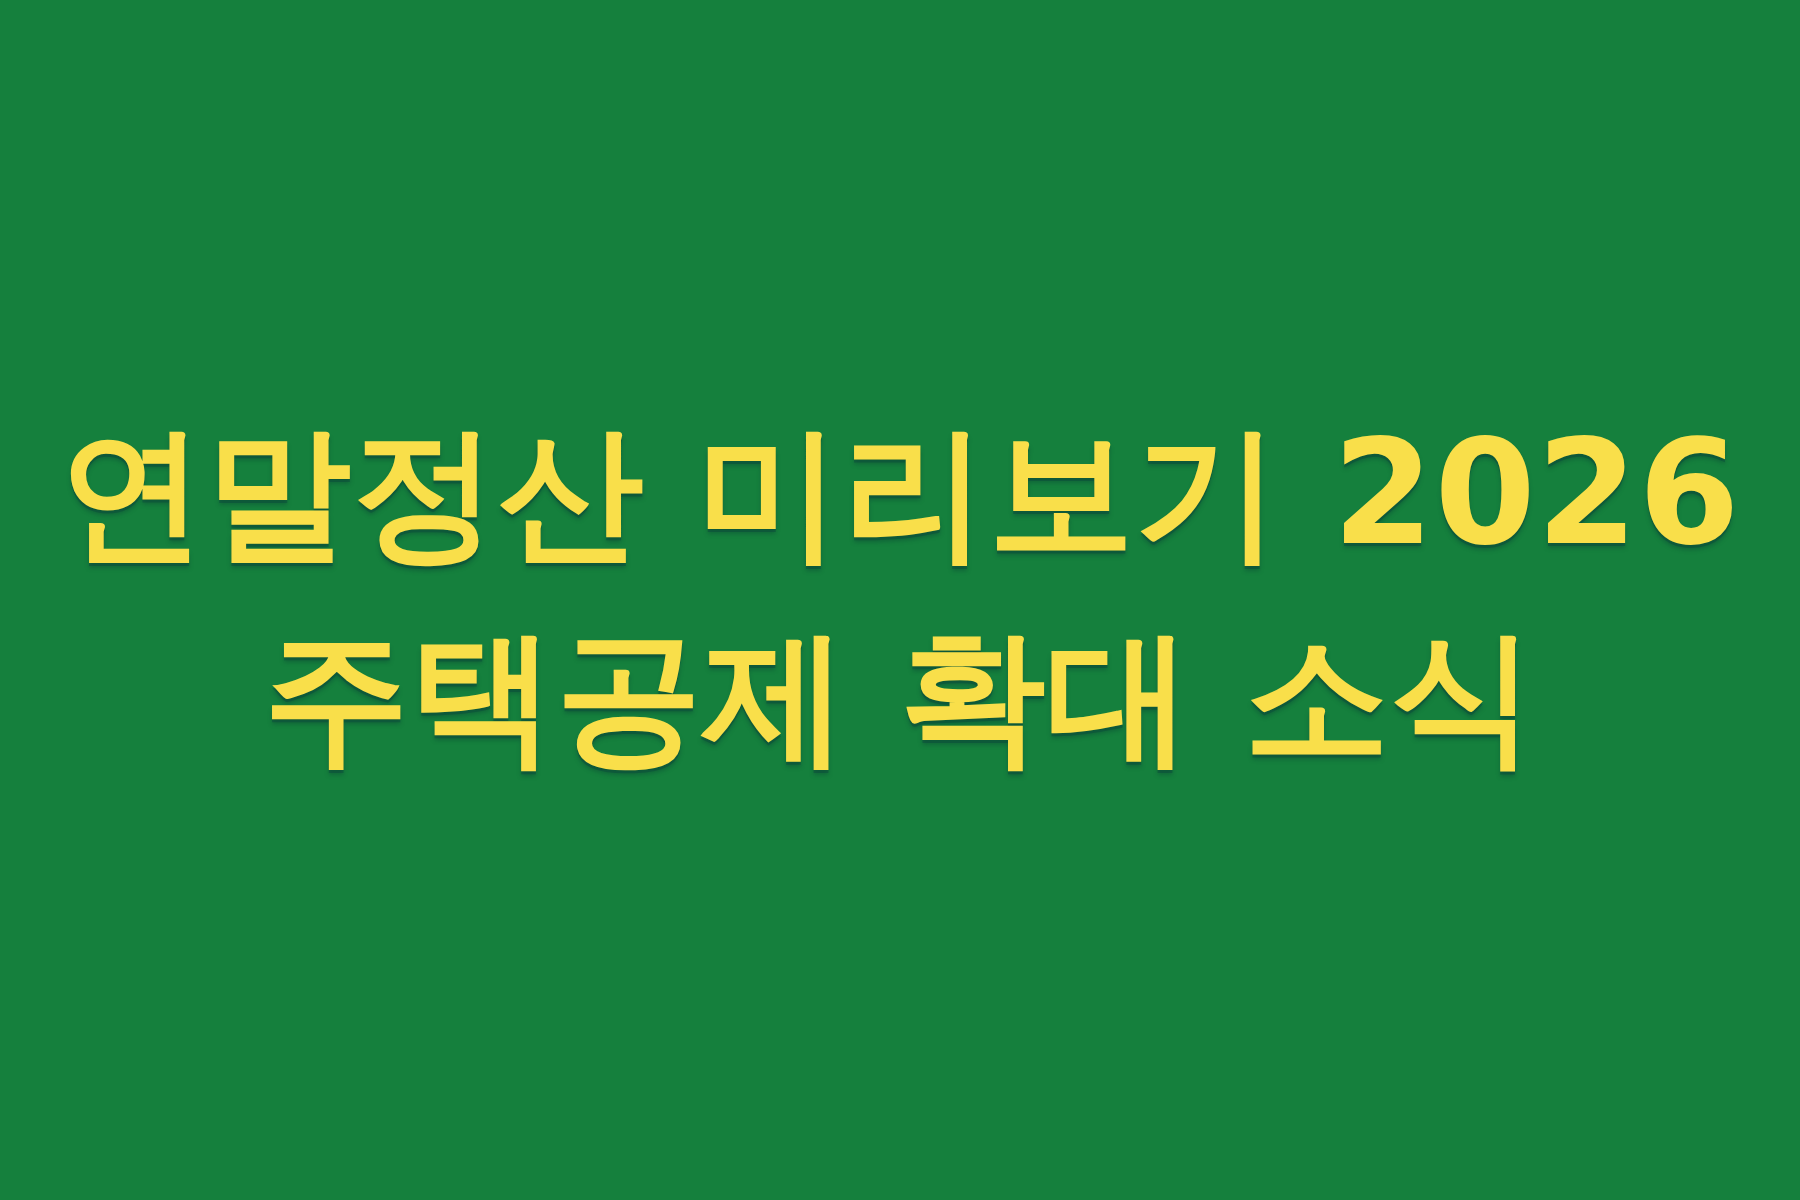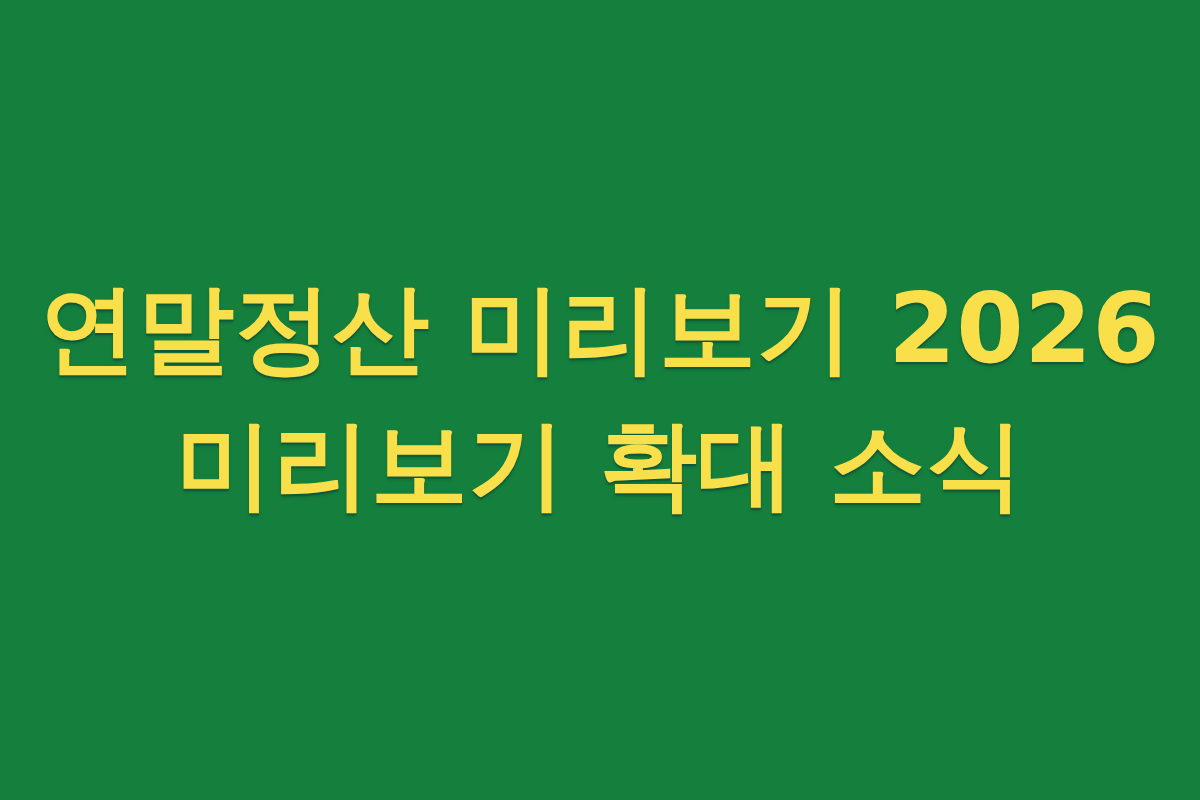--- a/index.html
+++ b/index.html
@@ -61,17 +61,17 @@
 </style>
 </head>
 <body>
 
 <div class="banner" style="background-color: #15803d;">
 
   <div class="title-block">
 
     <span class="title-line title-line-1" style="color: rgb(249, 223, 74);">연말정산 미리보기 2026</span>
 
-    <span class="title-line title-line-2" style="color: rgb(249, 223, 74);">미리보기 확대 소식</span>
+    <span class="title-line title-line-2" style="color: rgb(249, 223, 74);">주택공제 확대 소식</span>
 
   </div>
 
 </div>
 
 </body></html>

